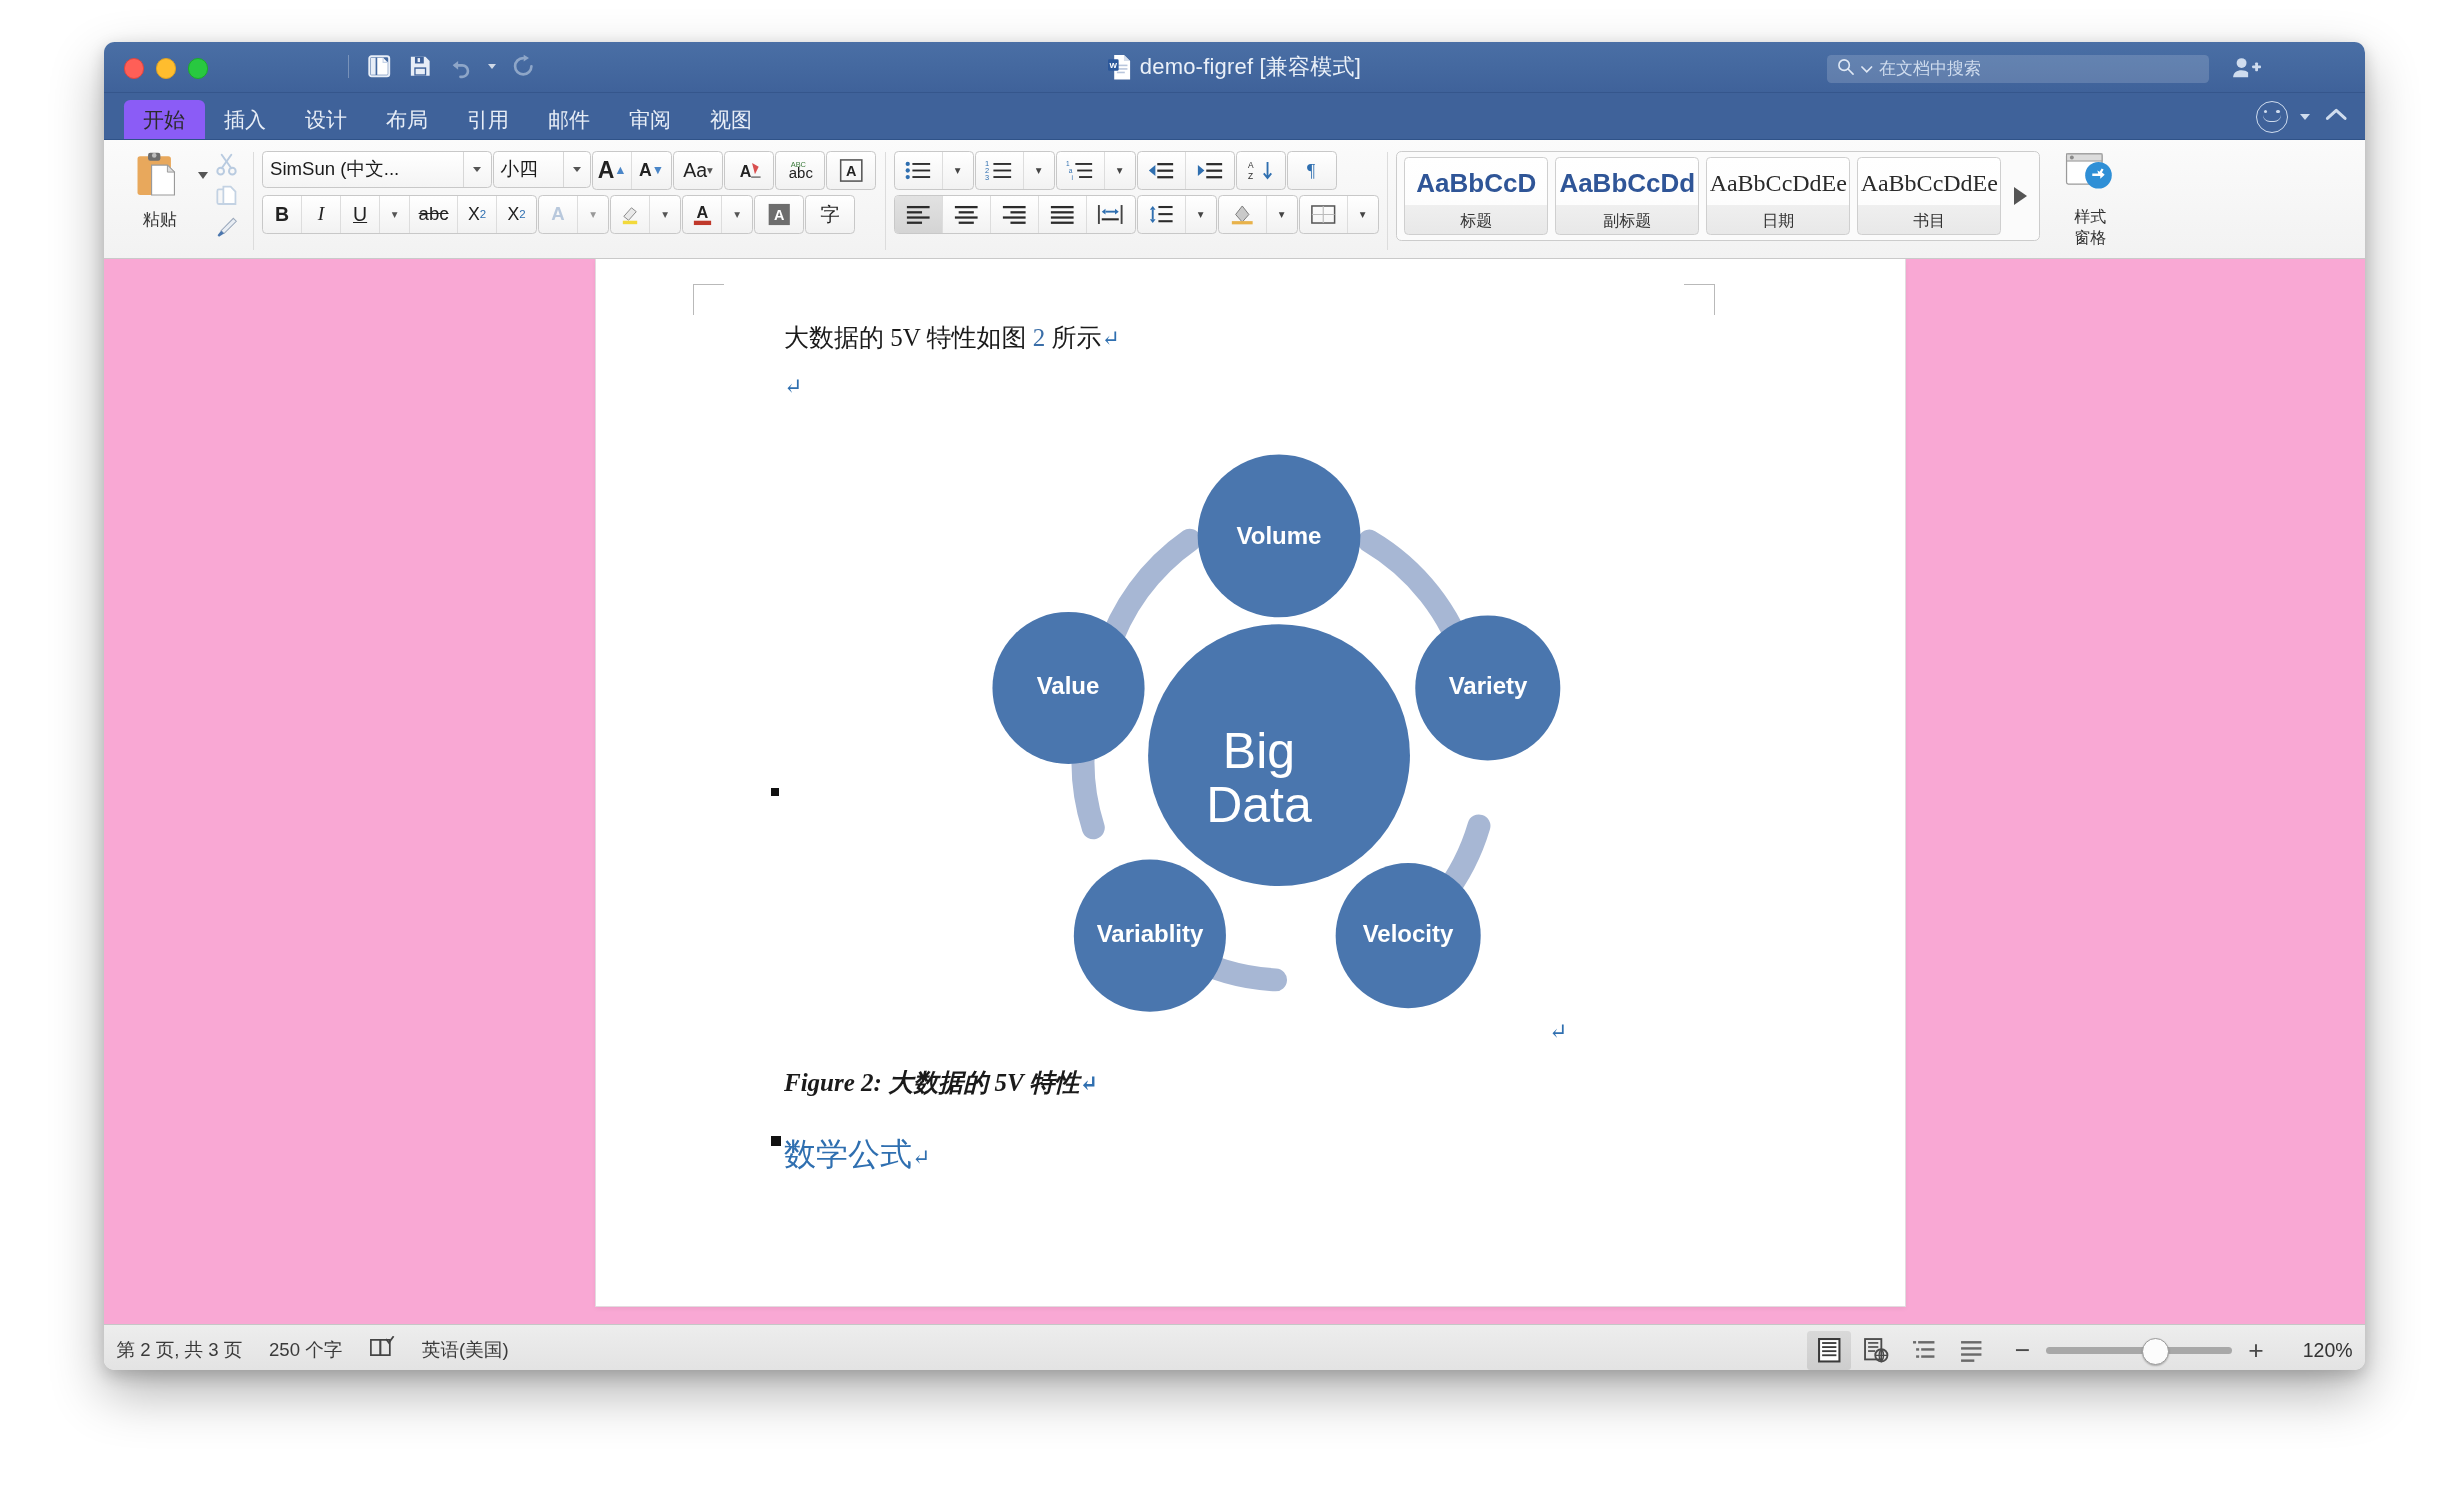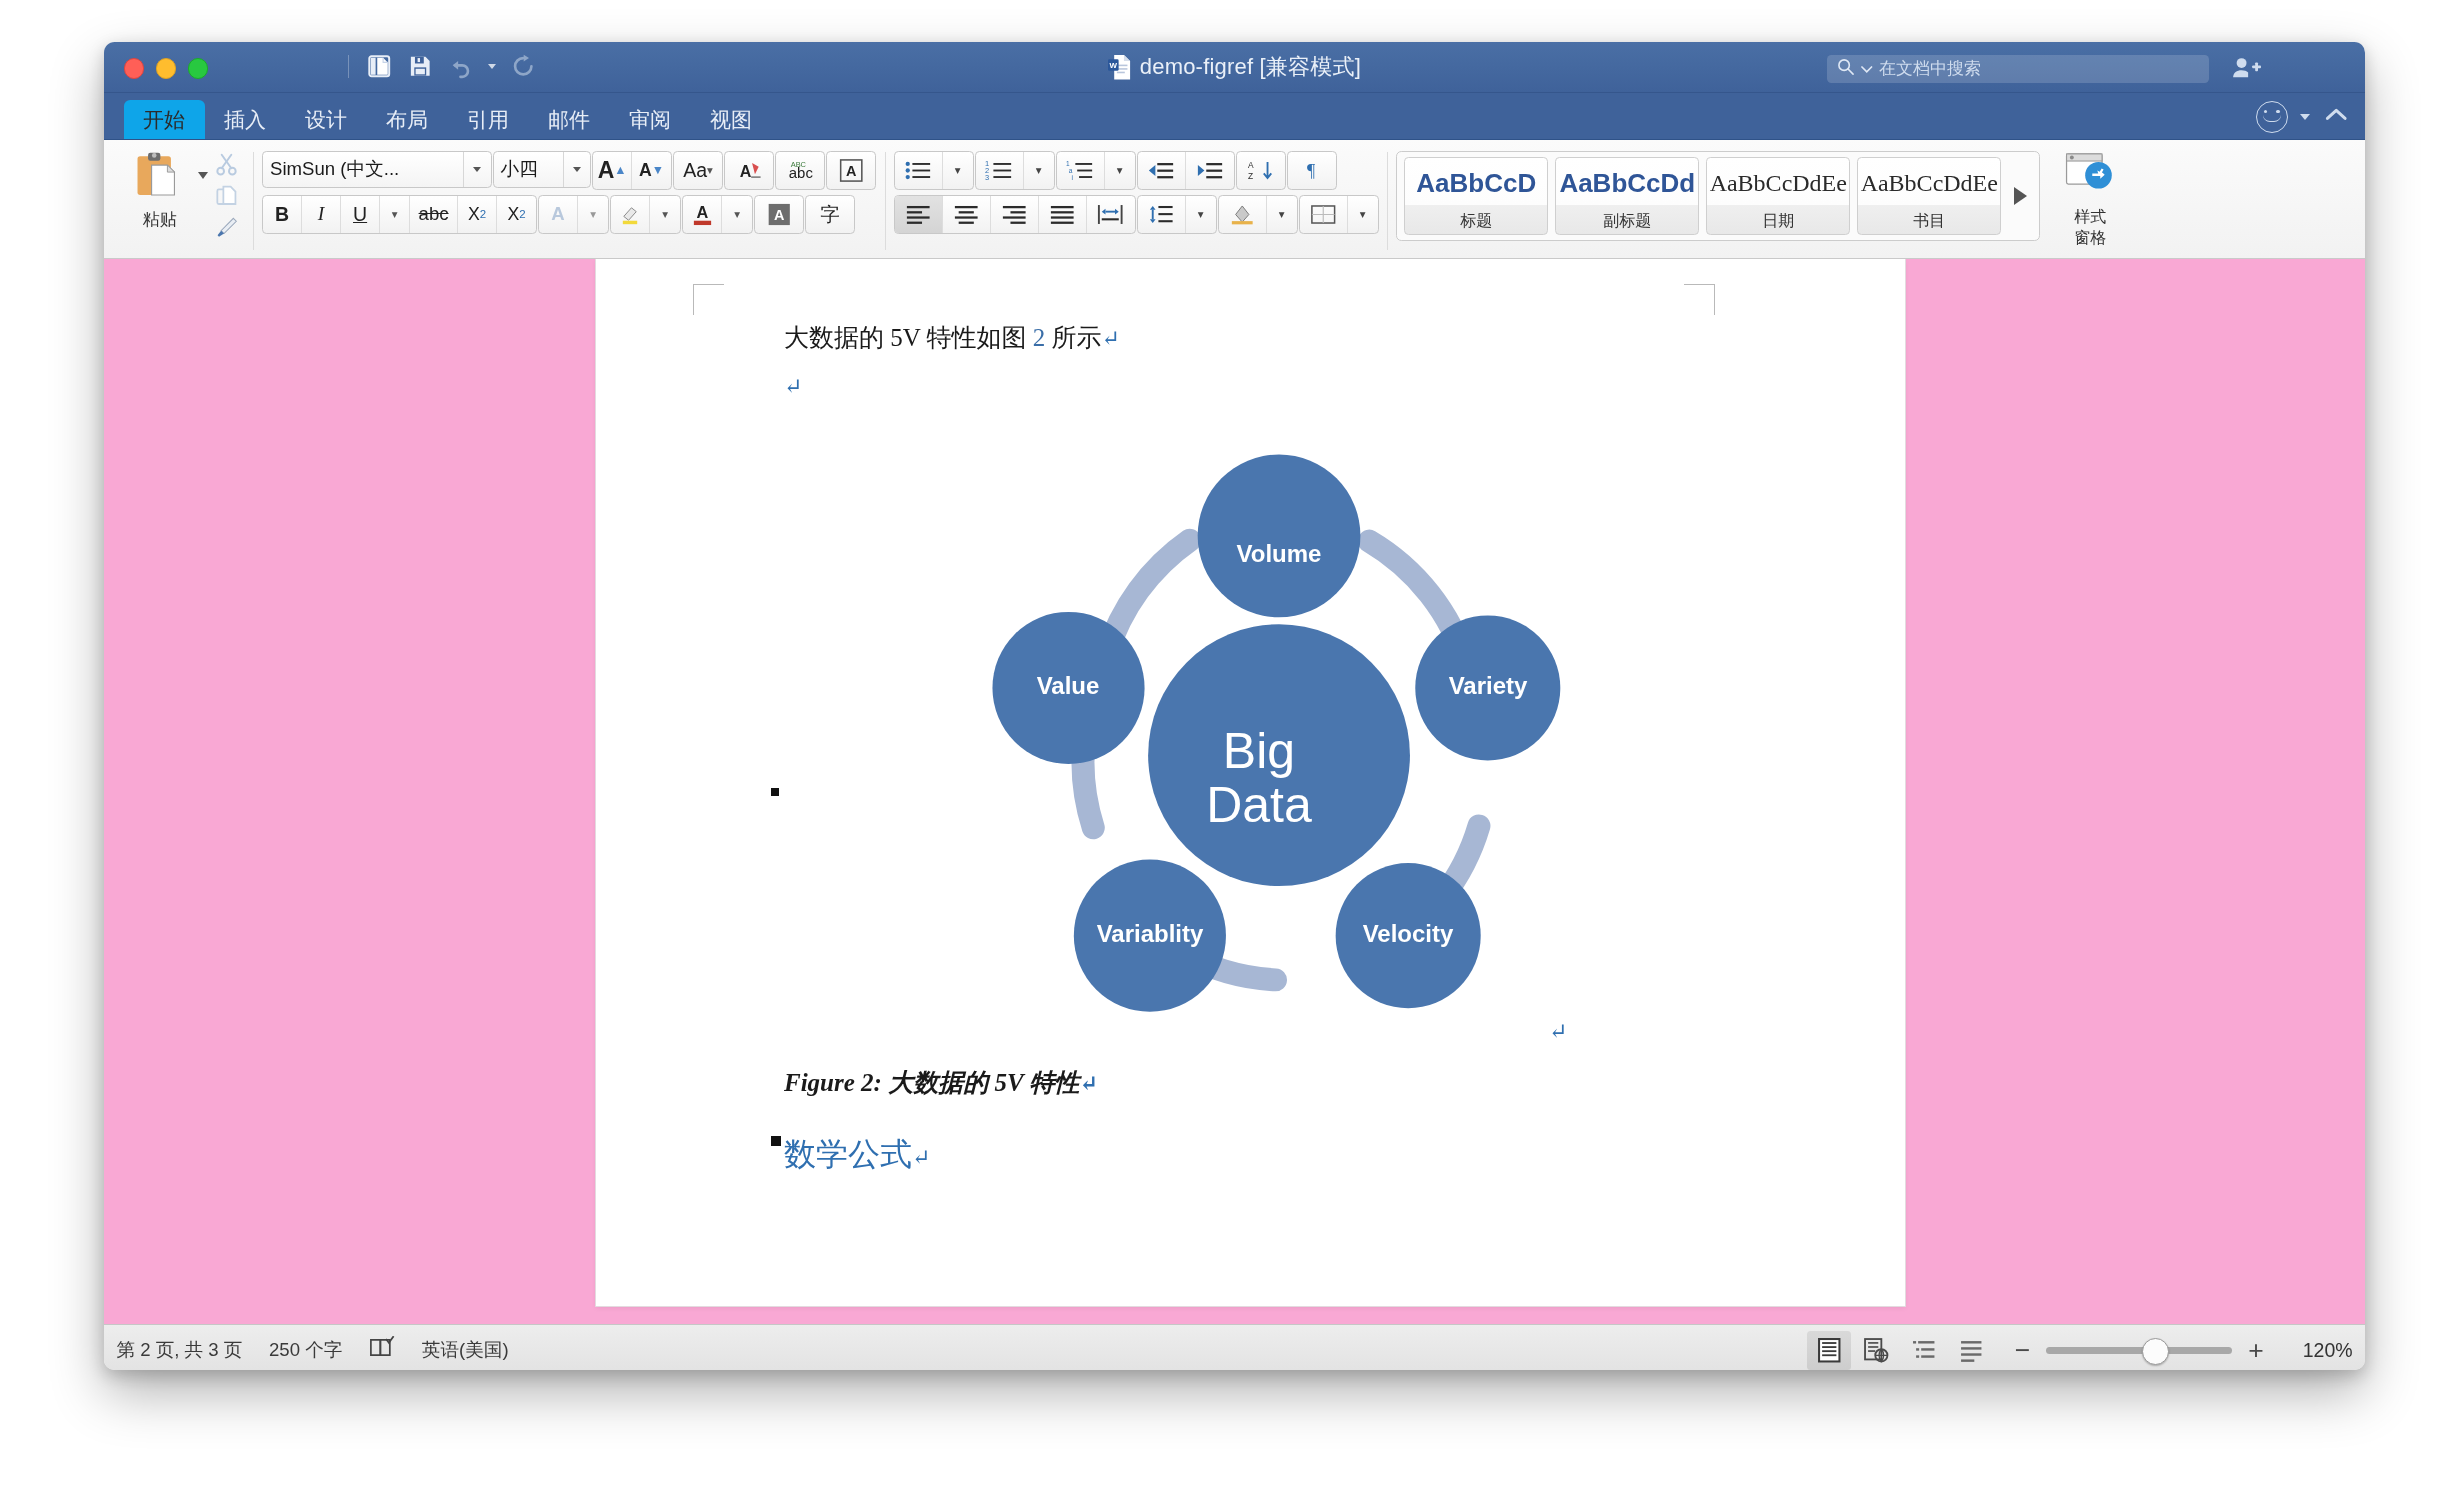--- a/index.html
+++ b/index.html
@@ -49,21 +49,21 @@
   
   .tabbar{
     position:relative;height:46px;background:#3f629a;
     display:flex;align-items:flex-end;padding-left:19.5px;
     border-bottom:0.9px solid #2f5288;
   }
   .tab{
     height:39px;padding:0 19.5px;display:flex;align-items:center;justify-content:center;
     color:#e8eef7;font-size:21px;border-radius:6.2px 6.2px 0 0;cursor:default;white-space:nowrap;
   }
-  .tab.active{background:#0ea5e9;color:#2b2b2b;}
+  .tab.active{background:#8b5cf6;color:#2b2b2b;}
   .tabright{position:absolute;right:16px;bottom:6.2px;display:flex;align-items:center;gap:12.4px;}
   .smiley{width:30px;height:30px;border-radius:50%;border:1.8px solid #cfdcee;position:relative;}
   .smiley::before,.smiley::after{content:"";position:absolute;width:3.5px;height:3.5px;border-radius:50%;background:#cfdcee;top:8px;}
   .smiley::before{left:7px;} .smiley::after{right:7px;}
   .smiley i{position:absolute;left:6.2px;right:6.2px;top:13.3px;height:6.2px;border-bottom:1.8px solid #cfdcee;border-radius:0 0 8.8px 8.8px;}
   .minicaret{width:0;height:0;border-left:5.3px solid transparent;border-right:5.3px solid transparent;border-top:6.2px solid #cfdcee;}
   
   .ribbon{
     height:113px;background:linear-gradient(180deg,#fbfbfb 0%,#f2f2f2 100%);
     border-bottom:0.9px solid #c9c9c9;display:flex;align-items:stretch;padding:5.3px 0 0 12.4px;position:relative;
@@ -672,21 +672,21 @@
           <circle cx="434" cy="218" r="92" fill="#4a76ae"></circle>
           <circle cx="670" cy="390" r="82" fill="#4a76ae"></circle>
           <circle cx="580" cy="670" r="82" fill="#4a76ae"></circle>
           <circle cx="288" cy="670" r="86" fill="#4a76ae"></circle>
           <circle cx="196" cy="390" r="86" fill="#4a76ae"></circle>
         </svg>
         <div class="nodetext nt-ctr" style="left:364px;top:412px;margin-top:23px;">
           <div>Big</div>
           <div>Data</div>
         </div>
-        <div class="nodetext nt-sm" style="left:384px;top:211px;">Volume</div>
+        <div class="nodetext nt-sm" style="left:384px;top:193px;">Volume</div>
         <div class="nodetext nt-sm" style="left:593px;top:343px;">Variety</div>
         <div class="nodetext nt-sm" style="left:513px;top:591px;">Velocity</div>
         <div class="nodetext nt-sm" style="left:255px;top:591px;">Variablity</div>
         <div class="nodetext nt-sm" style="left:173px;top:343px;">Value</div>
       </div>
 
       <div class="dline caption" style="left:188px;top:807px;">
         <span>Figure 2: 大数据的 5V 特性</span><span class="pilcrow">↵</span>
       </div>
 

